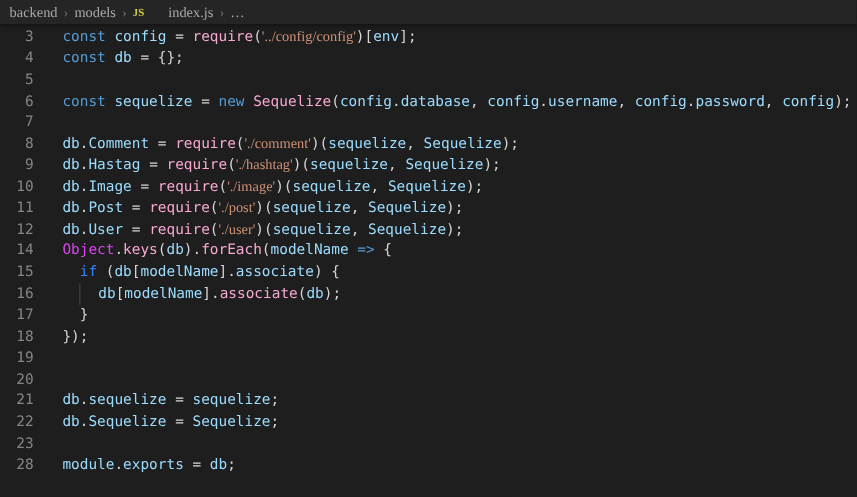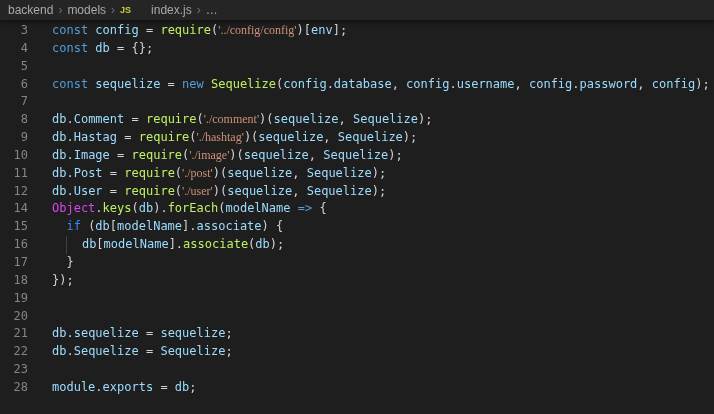--- a/index.html
+++ b/index.html
@@ -1,35 +1,35 @@
 <!DOCTYPE html>
 <html><head>
 <meta charset="utf-8">
 <style>
   html,body{margin:0;padding:0;background:#1e1e1e;}
   body{width:714px;height:414px;overflow:hidden;font-family:"DejaVu Sans Mono","Liberation Mono",monospace;}
   
   .breadcrumb-bar{
     height:20px;background:#252526;display:flex;align-items:center;
-    padding-left:8px;font-family:Liberation Sans, sans-serif;
+    padding-left:8px;font-family:Liberation Serif, serif;
     font-size:12px;color:#a9a9a9;box-shadow:0 2px 4px rgba(0,0,0,.45);
     position:relative;z-index:2;white-space:nowrap;
   }
   .crumb{cursor:pointer;display:inline-flex;align-items:center;line-height:20px;}
   .crumb-sep{color:#6e6e6e;margin:0 5px;font-size:12px;}
   .js-icon{color:#cbcb41;font-size:9px;font-weight:bold;margin-right:20px;letter-spacing:0;}
   
   .editor{position:relative;z-index:1;padding-top:2px;}
   .line{display:flex;height:17.85px;line-height:17.85px;font-size:12px;}
   .ln{width:28px;flex-shrink:0;text-align:right;color:#858585;user-select:none;}
   .code{padding-left:24px;white-space:pre;color:#d4d4d4;flex:1;}
   .tok-kw{color:#569cd6;}
   .tok-ctrl{color:#3b82f6;}
   .tok-var{color:#9cdcfe;}
-  .tok-fn{color:#bef264;}
+  .tok-fn{color:#f9a8d4;}
   .tok-cls{color:#d946ef;}
   .tok-str{color:#ce9178;font-family:Liberation Serif, serif;}
   .tok-pun{color:#d4d4d4;}
   .tok-guide{display:inline-block;width:0;height:17.85px;border-left:1px solid #404040;vertical-align:top;}
 </style>
 </head>
 <body>
 
 <div class="breadcrumb-bar">
   <span class="crumb">

